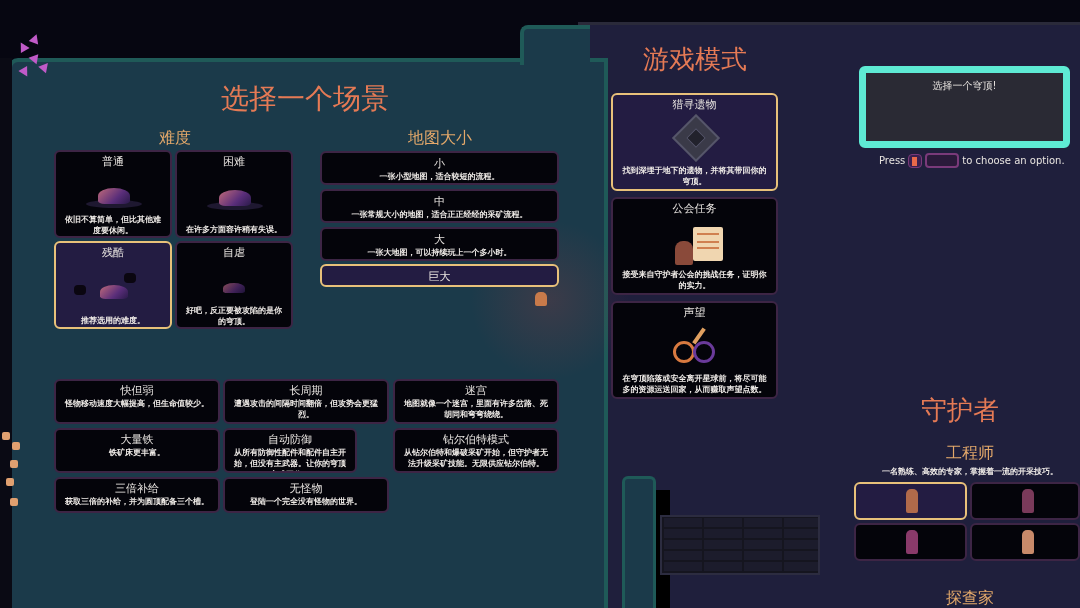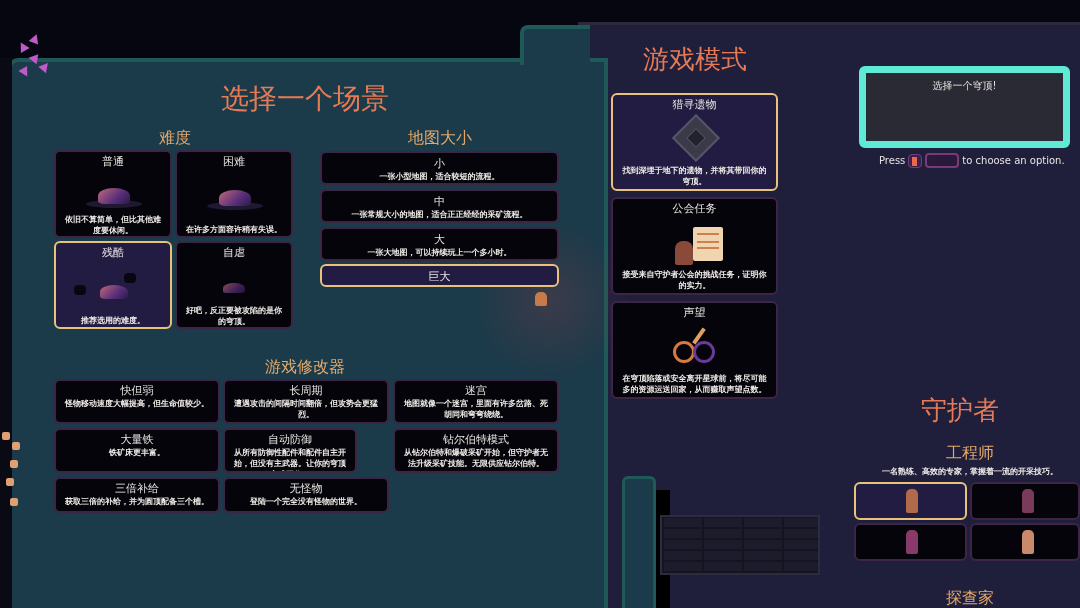--- a/index.html
+++ b/index.html
@@ -99,21 +99,20 @@
   <div class="card" style="left:320px;top:227px;width:239px;height:34px">
     <span class="t" style="margin-top:3px">大</span>
     <span class="d">一张大地图，可以持续玩上一个多小时。</span>
   </div>
   <div class="card sel" style="left:320px;top:264px;width:239px;height:23px">
     <span class="t" style="margin-top:3px">巨大</span>
     <span class="d">一张巨大的地图，可以长时间玩上很多局。</span>
   </div>
   <div style="position:absolute;left:535px;top:292px;width:12px;height:14px;background:#c87a4a;border-radius:5px 5px 2px 2px"></div>
 
-  <div class="h-sub" style="left:240px;top:357px;width:130px">游戏修改器</div>
 
   <div class="card" style="left:54px;top:379px;width:166px;height:45px">
     <span class="t">快但弱</span>
     <span class="d">怪物移动速度大幅提高，但生命值较少。</span>
   </div>
   <div class="card" style="left:223px;top:379px;width:166px;height:45px">
     <span class="t">长周期</span>
     <span class="d">遭遇攻击的间隔时间翻倍，但攻势会更猛烈。</span>
   </div>
   <div class="card" style="left:393px;top:379px;width:166px;height:45px">

